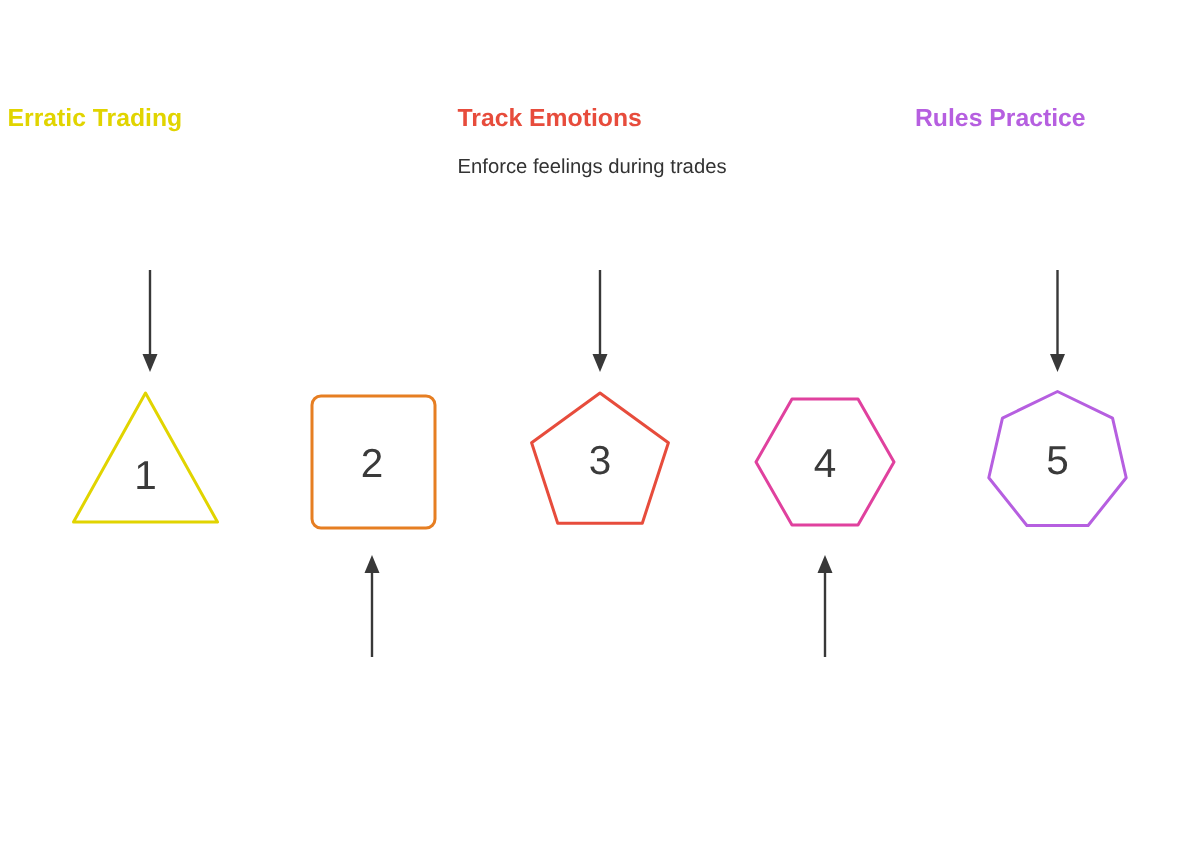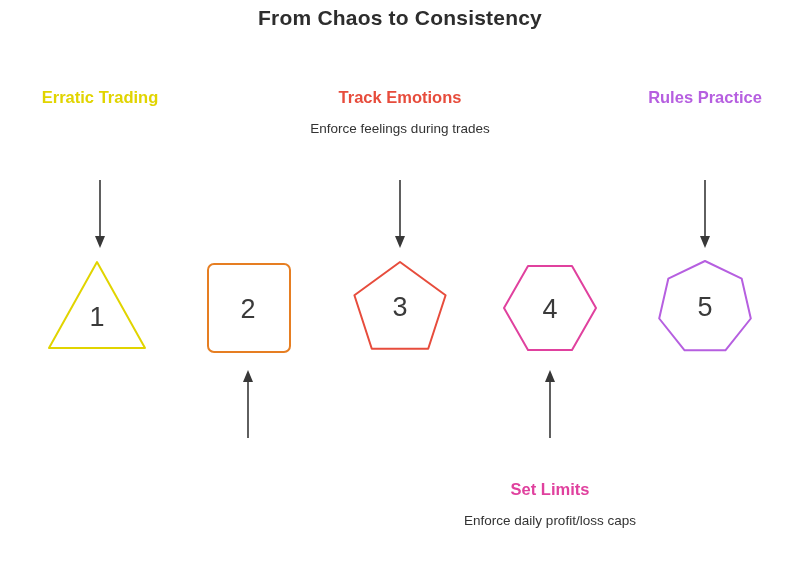--- a/index.html
+++ b/index.html
@@ -22,22 +22,21 @@
     width: 100%;
     text-align: center;
     font-size: 21px;
     font-weight: bold;
     color: #2d2d2d;
     letter-spacing: 0.2px;
   }
   .label-block {
     position: absolute;
     width: 190px;
-    text-align: center;
-    margin-top: 18px;
+    text-align: left;
   }
   .step-label {
     font-size: 16.5px;
     font-weight: bold;
     margin-bottom: 13px;
   }
   .step-desc {
     font-size: 13.5px;
     color: #333333;
     line-height: 1.35;
@@ -72,21 +71,20 @@
     stroke-width: 2;
     stroke-linejoin: round;
   }
   line.arrow-line { stroke-width: 1.6; }
 </style>
 </head>
 <body>
 
 <div class="canvas">
 
-  <div class="title">From Chaos to Consistency</div>
 
   <div class="label-block" style="left:5px; top:70px;">
     <div class="step-label" style="color: rgb(225, 212, 0);">Erratic Trading</div>
   </div>
   <svg class="arrow" style="left:90px; top:180px;" viewBox="0 0 20 68">
     <line class="arrow-line" x1="10" y1="0" x2="10" y2="57" style="stroke: rgb(56, 56, 56);"></line>
     <polygon points="10,68 5,56 15,56" style="fill: rgb(56, 56, 56);"></polygon>
   </svg>
   <div class="shape-wrap" style="left:45px; top:256px;">
     <svg width="104" height="100" viewBox="0 0 104 100">
@@ -124,24 +122,20 @@
   <div class="shape-wrap" style="left:498px; top:258px;">
     <svg width="104" height="100" viewBox="0 0 104 100">
       <polygon class="shape" points="30,8 74,8 98,50 74,92 30,92 6,50" style="stroke: rgb(224, 65, 158);"></polygon>
     </svg>
     <span class="shape-num num-mid">4</span>
   </div>
   <svg class="arrow" style="left:540px; top:370px;" viewBox="0 0 20 68">
     <line class="arrow-line" x1="10" y1="68" x2="10" y2="11" style="stroke: rgb(56, 56, 56);"></line>
     <polygon points="10,0 5,12 15,12" style="fill: rgb(56, 56, 56);"></polygon>
   </svg>
-  <div class="label-block" style="left:455px; top:462px;">
-    <div class="step-label" style="color: rgb(224, 65, 158);">Set Limits</div>
-    <div class="step-desc">Enforce daily profit/loss caps</div>
-  </div>
 
   <div class="label-block" style="left:610px; top:70px;">
     <div class="step-label" style="color: rgb(182, 95, 224);">Rules Practice</div>
   </div>
   <svg class="arrow" style="left:695px; top:180px;" viewBox="0 0 20 68">
     <line class="arrow-line" x1="10" y1="0" x2="10" y2="57" style="stroke: rgb(56, 56, 56);"></line>
     <polygon points="10,68 5,56 15,56" style="fill: rgb(56, 56, 56);"></polygon>
   </svg>
   <div class="shape-wrap" style="left:653px; top:256px;">
     <svg width="104" height="100" viewBox="0 0 104 100">

